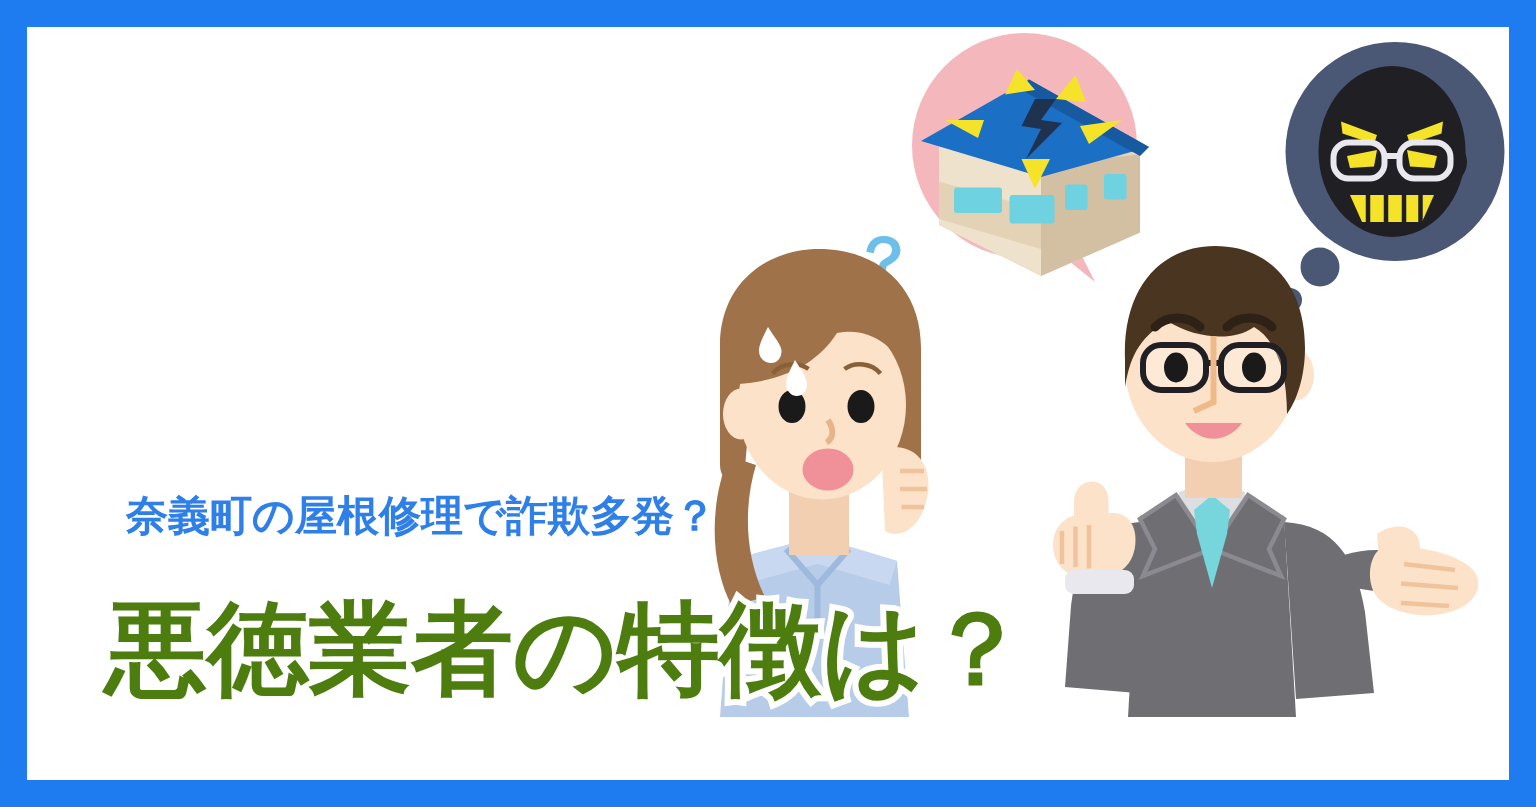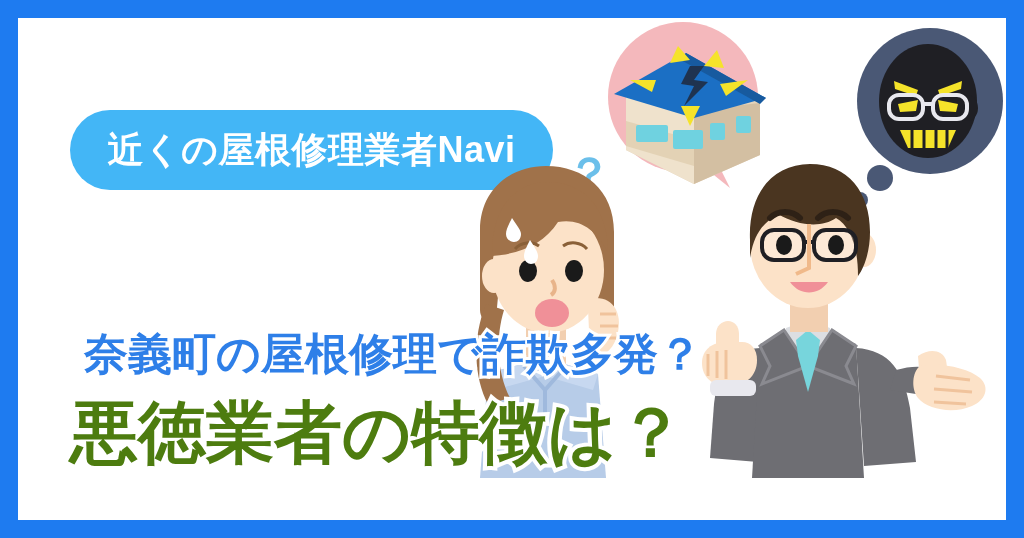--- a/index.html
+++ b/index.html
@@ -10,21 +10,21 @@
   #canvas{position:absolute;left:18px;top:18px;width:988px;height:502px;background:#ffffff;overflow:hidden;}
 
   
   .logo-badge{position:absolute;left:52px;top:92px;width:483px;height:80px;
     background:#43B6F6;border-radius:40px;display:flex;align-items:center;justify-content:center;}
   .logo-badge .txt{color:#ffffff;font-size:36px;font-weight:bold;letter-spacing:.5px;
     white-space:nowrap;}
   .qmark{position:absolute;left:548px;top:126px;color:#6BBFEA;font-size:46px;font-weight:bold;}
 
   
-  .sub-title{position:absolute;left:66px;top:307px;font-size:44px;font-weight:bold;
+  .sub-title{position:absolute;left:66px;top:307px;font-size:28px;font-weight:bold;
     color:#2E7FE8;white-space:nowrap;letter-spacing:0px;z-index:40;
     -webkit-text-stroke:6px #ffffff;paint-order:stroke fill;}
   .main-title{position:absolute;left:52px;top:370px;font-size:68px;font-weight:bold;
     color:#4d7c0f;white-space:nowrap;letter-spacing:0px;z-index:40;
     -webkit-text-stroke:8px #ffffff;paint-order:stroke fill;}
 
   
   .art{position:absolute;left:0;top:0;width:988px;height:502px;}
   .art.back{z-index:10;}
 </style>
@@ -174,22 +174,19 @@
 
         <ellipse cx="766" cy="227" rx="8" ry="10" fill="#1A1A1A"></ellipse>
         <ellipse cx="818" cy="227" rx="8" ry="10" fill="#1A1A1A"></ellipse>
 
         <path d="M791 206 L791 250 L778 256" fill="none" stroke="#F0B98A" stroke-width="4"></path>
 
         <path d="M772 264 C782 278 800 278 810 264 Z" fill="#F09098"></path>
       </g>
     </svg>
 
-    <div class="logo-badge">
-      <span class="txt">近くの屋根修理業者Navi</span>
-    </div>
     <span class="qmark">？</span>
 
     <div class="sub-title">奈義町の屋根修理で詐欺多発？</div>
     <div class="main-title">悪徳業者の特徴は？</div>
 
   </div>
 </div>
 
 </body></html>

